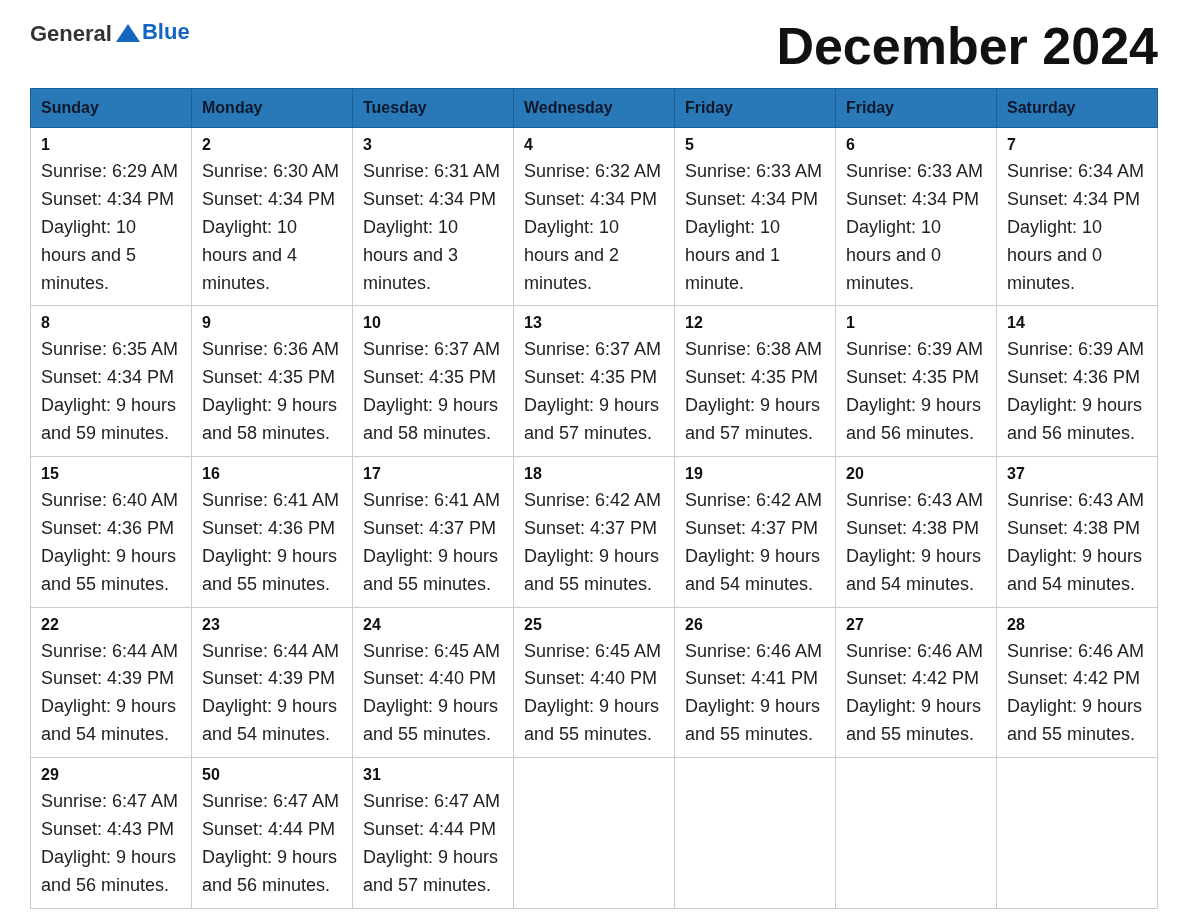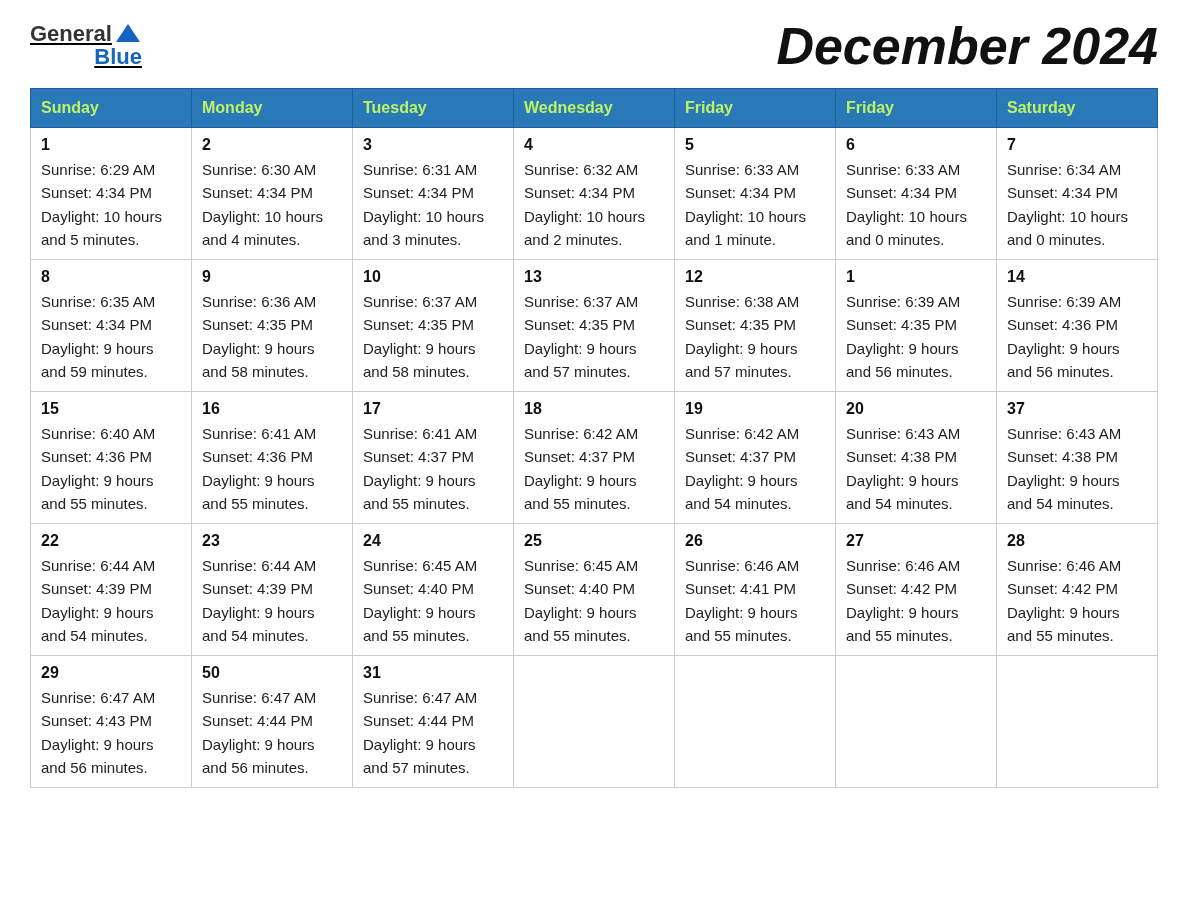--- a/index.html
+++ b/index.html
@@ -29,40 +29,39 @@
     .logo-blue {
       color: #1565c0;
     }
     .logo-icon {
       width: 28px;
       height: 28px;
       margin-left: 2px;
     }
     .title-area {
       text-align: left;
-      font-style: italic;
     }
     .month-year {
       font-size: 52px;
       font-weight: bold;
       color: #111;
       line-height: 1;
     }
     .location {
       font-size: 20px;
       color: #444;
       margin-top: 6px;
     }
     .calendar {
       width: 100%;
       border-collapse: collapse;
     }
     .calendar thead th {
       background-color: #2979b8;
-      color: #bef264;
+      color: #0f172a;
       font-size: 16px;
       font-weight: 600;
       padding: 10px 10px;
       text-align: left;
       border: 1px solid #1a5f9a;
     }
     .calendar tbody td {
       vertical-align: top;
       border: 1px solid #ccc;
       padding: 8px 10px;
@@ -72,37 +71,37 @@
       height: 110px;
     }
     .day-number {
       font-size: 16px;
       font-weight: bold;
       color: #111;
       margin-bottom: 4px;
       display: block;
     }
     .day-info {
-      font-size: 15px;
+      font-size: 18px;
       line-height: 1.55;
       color: #222;
     }
     .empty-cell {
       background: #fff;
     }
     .week-row td {
       border-top: 2px solid #2979b8;
     }
   </style>
 </head>
 <body>
 
 <div class="header-area">
   <div class="logo">
-    <div style="display:flex;flex-direction:column;align-items:flex-end;text-decoration:underline;">
+    <div style="display:flex;flex-direction:row;align-items:center;">
       <div style="display:flex;align-items:center;">
         <span class="logo-text">General</span>
 
         <svg class="logo-icon" viewBox="0 0 28 28">
           <polygon points="14,4 26,22 2,22" fill="#1565c0"></polygon>
         </svg>
       </div>
       <span class="logo-text logo-blue" style="margin-top:-4px;">Blue</span>
     </div>
   </div>

